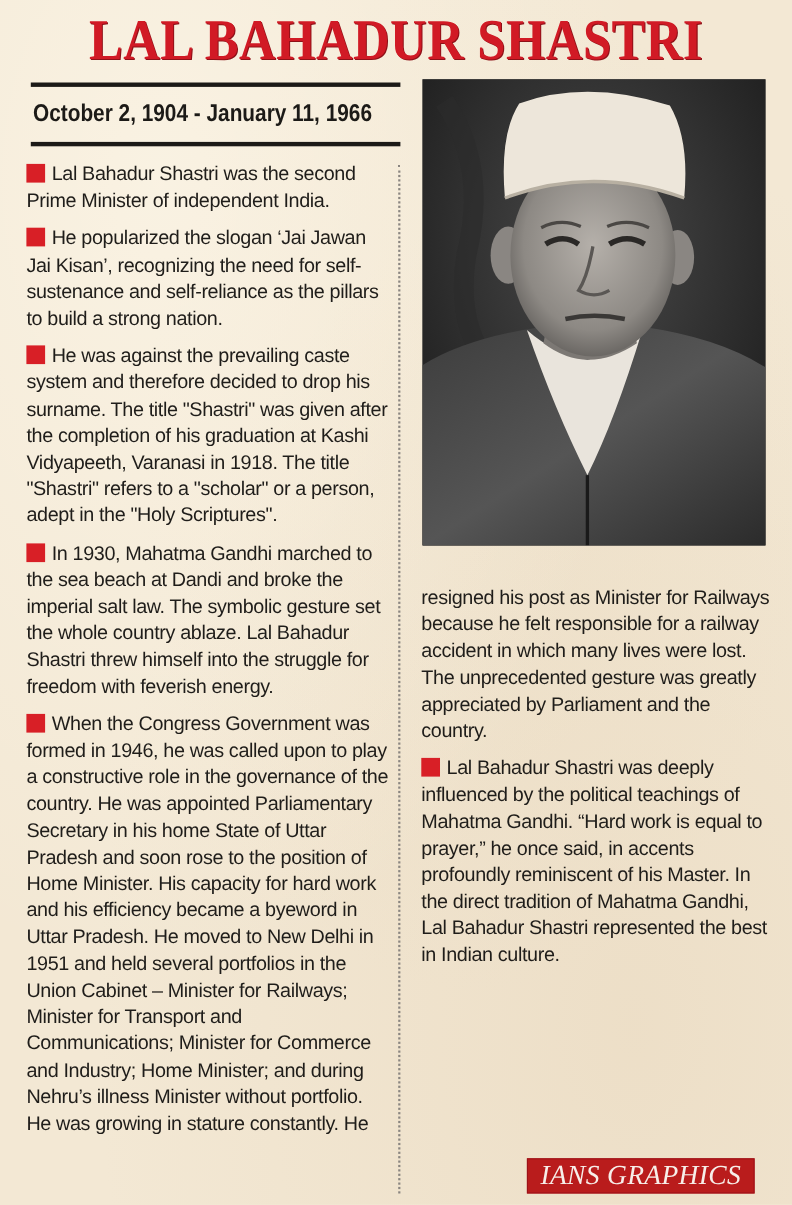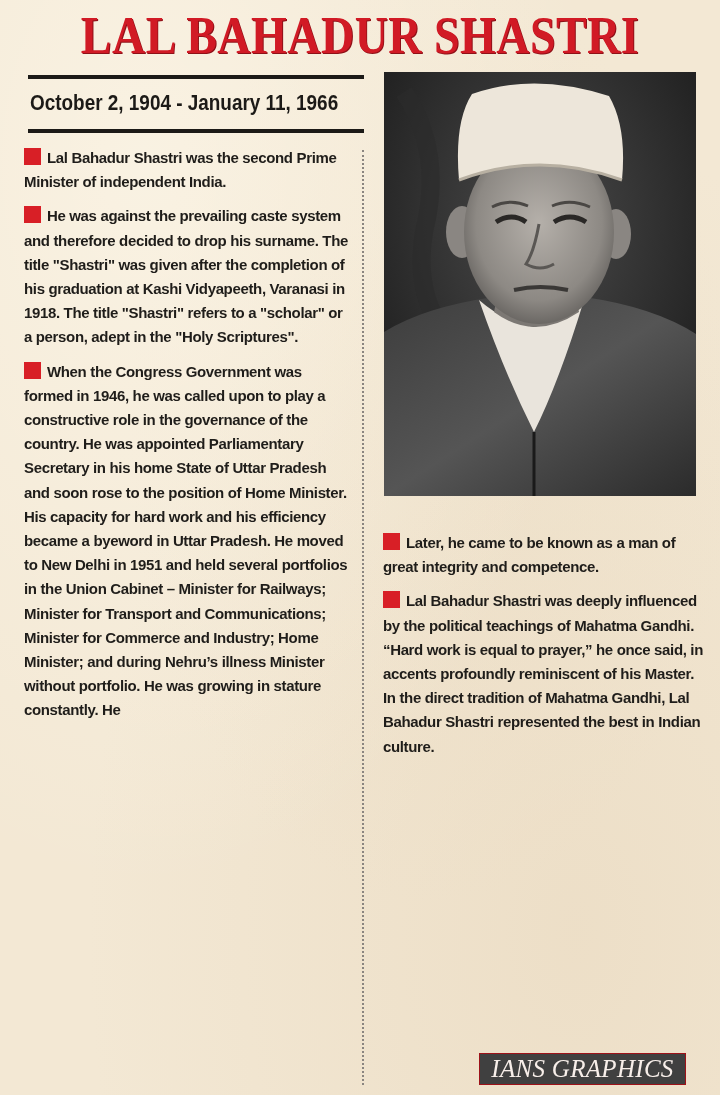--- a/index.html
+++ b/index.html
@@ -34,32 +34,32 @@
     border-left: 2px dotted #8a8580;
   }
   .photo {
     position: absolute; left: 384px; top: 72px; width: 312px; height: 424px;
     background: #2a2a2a; overflow: hidden;
   }
   .col { position: absolute; }
   .col.left { left: 24px; top: 146px; width: 340px; }
   .col.right { left: 383px; top: 531px; width: 320px; }
   .para {
-    font-weight: bold; font-size: 15px; line-height: 24.2px; color: #1f1d1a;
+    font-weight: normal; font-size: 18px; line-height: 24.2px; color: #1f1d1a;
     margin: 0 0 10px 0; letter-spacing: -0.35px;
     font-stretch: condensed;
   }
   .col.left .para { width: 330px; }
   .bullet {
     display: inline-block; width: 17px; height: 17px; background: #d81f26;
     vertical-align: -2px; margin-right: 6px;
   }
   .credit {
     position: absolute; left: 479px; top: 1053px; width: 205px; height: 30px;
-    background: #404040; border: 1px solid #9d1219;
+    background: #b91c1c; border: 1px solid #9d1219;
     display: flex; align-items: center; justify-content: center;
   }
   .credit span {
     font-family: "Liberation Serif", serif; font-style: italic;
     font-size: 25px; color: #f7eee9; letter-spacing: 0.3px; white-space: nowrap;
   }
 </style>
 </head>
 <body>
 
@@ -113,24 +113,26 @@
     <path d="M168 134 Q186 126 206 135" stroke="#4a4744" stroke-width="3" fill="none"></path>
 
     <path d="M155 152 Q150 180 142 192 Q156 200 170 192" stroke="#5a5754" stroke-width="3" fill="none"></path>
 
     <path d="M130 218 Q156 212 184 218" stroke="#3a3836" stroke-width="4" fill="none"></path>
   </svg>
 </div>
 
 <div class="col left">
   <p class="para"><span class="bullet"></span><span>Lal Bahadur Shastri was the second Prime Minister of independent India.</span></p>
+  <p class="para"><span class="bullet"></span><span>He popularized the slogan ‘Jai Jawan Jai Kisan’, recognizing the need for self-sustenance and self-reliance as the pillars to build a strong nation.</span></p>
   <p class="para"><span class="bullet"></span><span>He was against the prevailing caste system and therefore decided to drop his surname. The title "Shastri" was given after the completion of his graduation at Kashi Vidyapeeth, Varanasi in 1918. The title "Shastri" refers to a "scholar" or a person, adept in the "Holy Scriptures".</span></p>
+  <p class="para"><span class="bullet"></span><span>In 1930, Mahatma Gandhi marched to the sea beach at Dandi and broke the imperial salt law. The symbolic gesture set the whole country ablaze. Lal Bahadur Shastri threw himself into the struggle for freedom with feverish energy.</span></p>
   <p class="para"><span class="bullet"></span><span>When the Congress Government was formed in 1946, he was called upon to play a constructive role in the governance of the country. He was appointed Parliamentary Secretary in his home State of Uttar Pradesh and soon rose to the position of Home Minister. His capacity for hard work and his efficiency became a byeword in Uttar Pradesh. He moved to New Delhi in 1951 and held several portfolios in the Union Cabinet – Minister for Railways; Minister for Transport and Communications; Minister for Commerce and Industry; Home Minister; and during Nehru’s illness Minister without portfolio. He was growing in stature constantly. He</span></p>
 </div>
 
 <div class="col right">
-  <p class="para"><span class="bullet"></span><span>Later, he came to be known as a man of great integrity and competence.</span></p>
+  <p class="para"><span>resigned his post as Minister for Railways because he felt responsible for a railway accident in which many lives were lost. The unprecedented gesture was greatly appreciated by Parliament and the country.</span></p>
   <p class="para"><span class="bullet"></span><span>Lal Bahadur Shastri was deeply influenced by the political teachings of Mahatma Gandhi. “Hard work is equal to prayer,” he once said, in accents profoundly reminiscent of his Master. In the direct tradition of Mahatma Gandhi, Lal Bahadur Shastri represented the best in Indian culture.</span></p>
 </div>
 
 <div class="credit">
   <span>IANS GRAPHICS</span>
 </div>
 
 </body></html>

